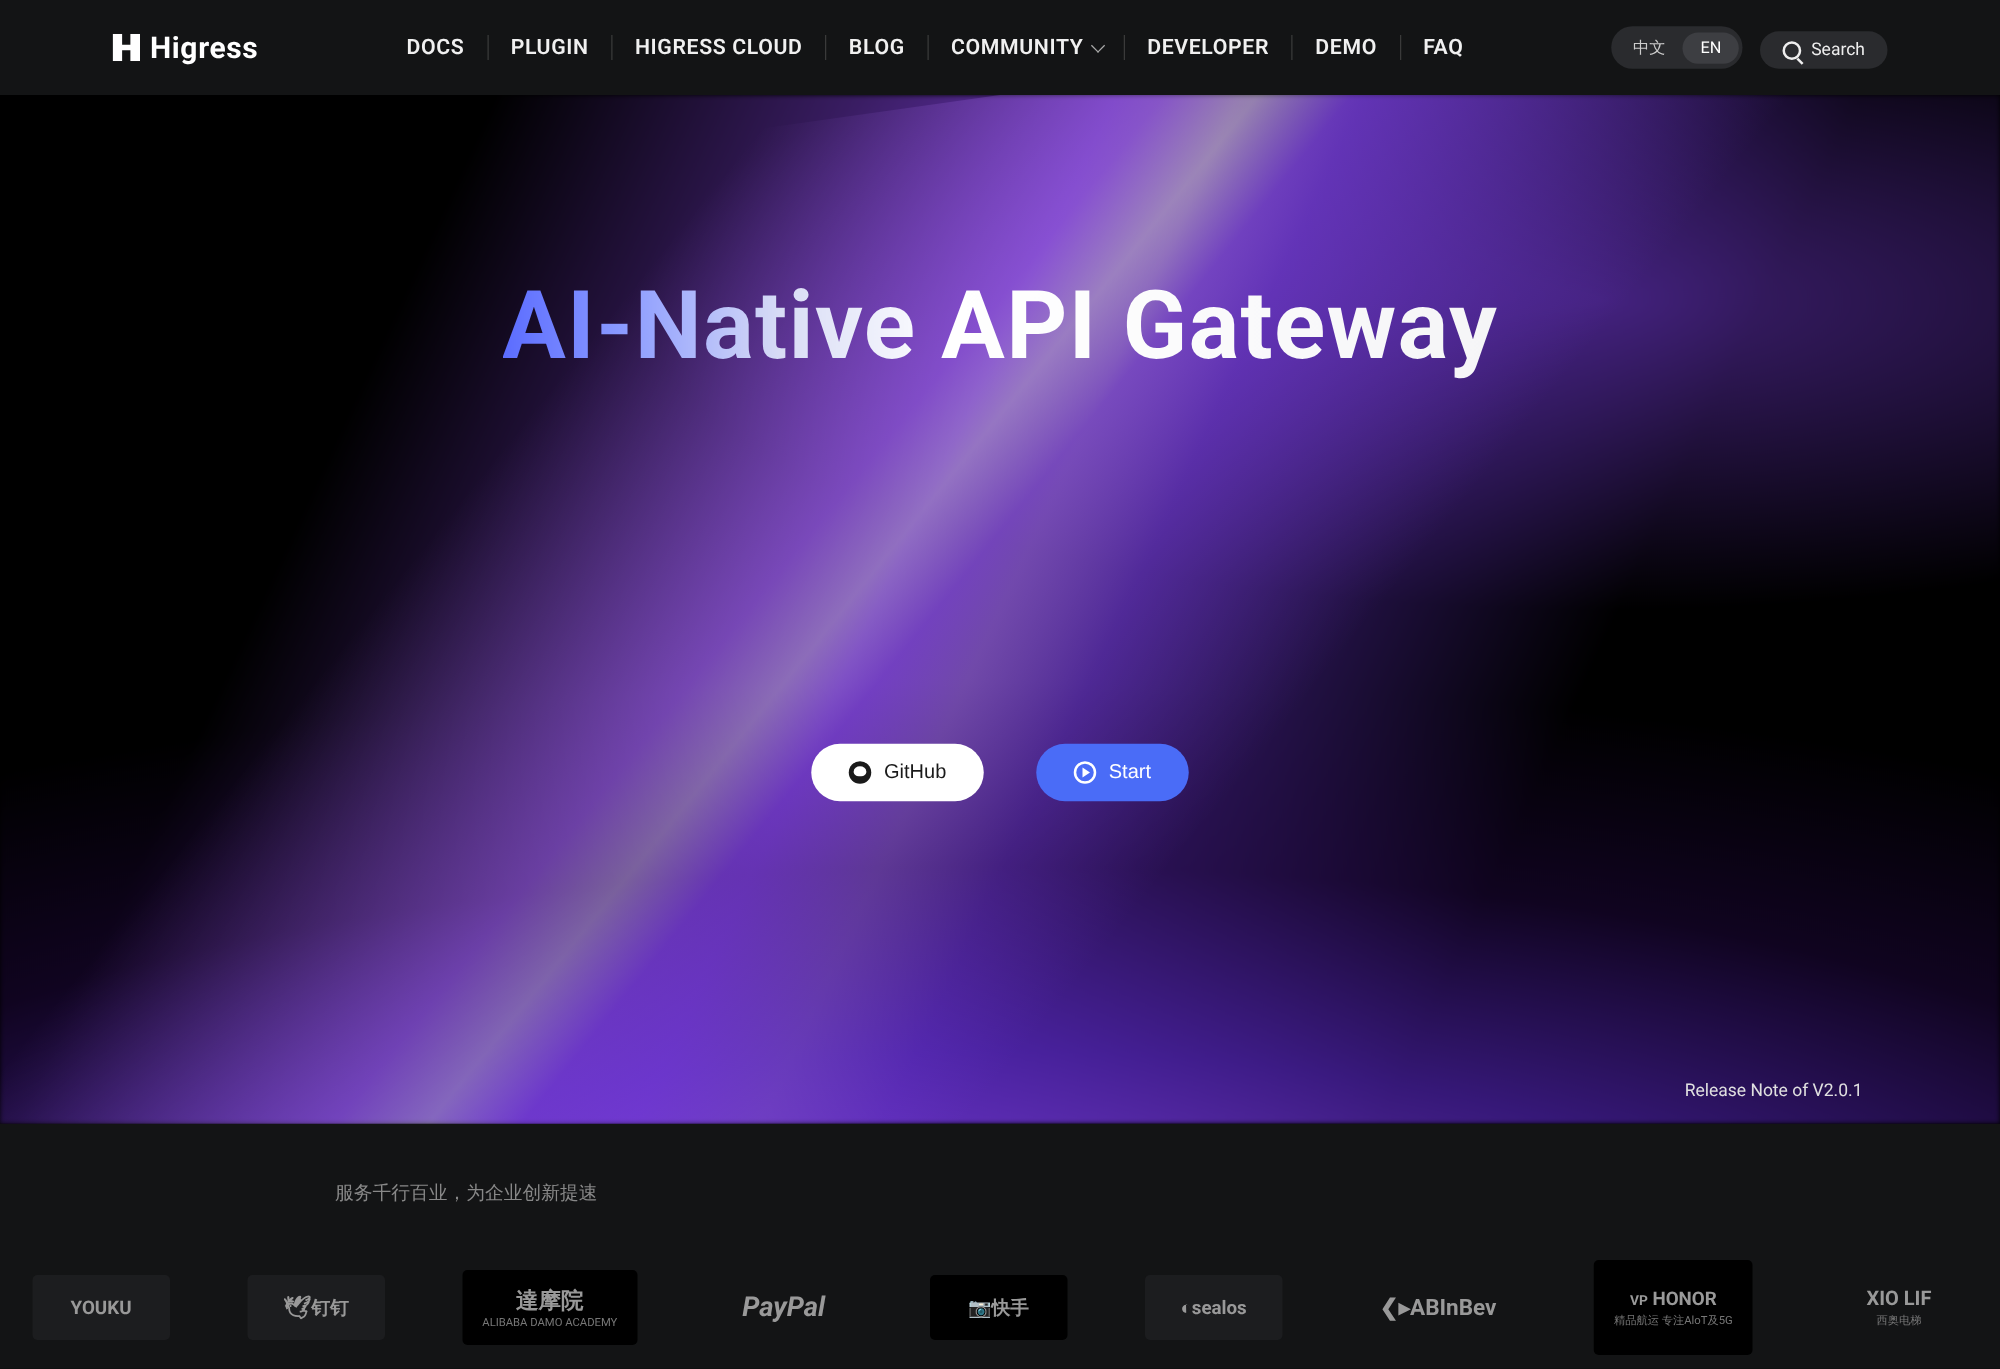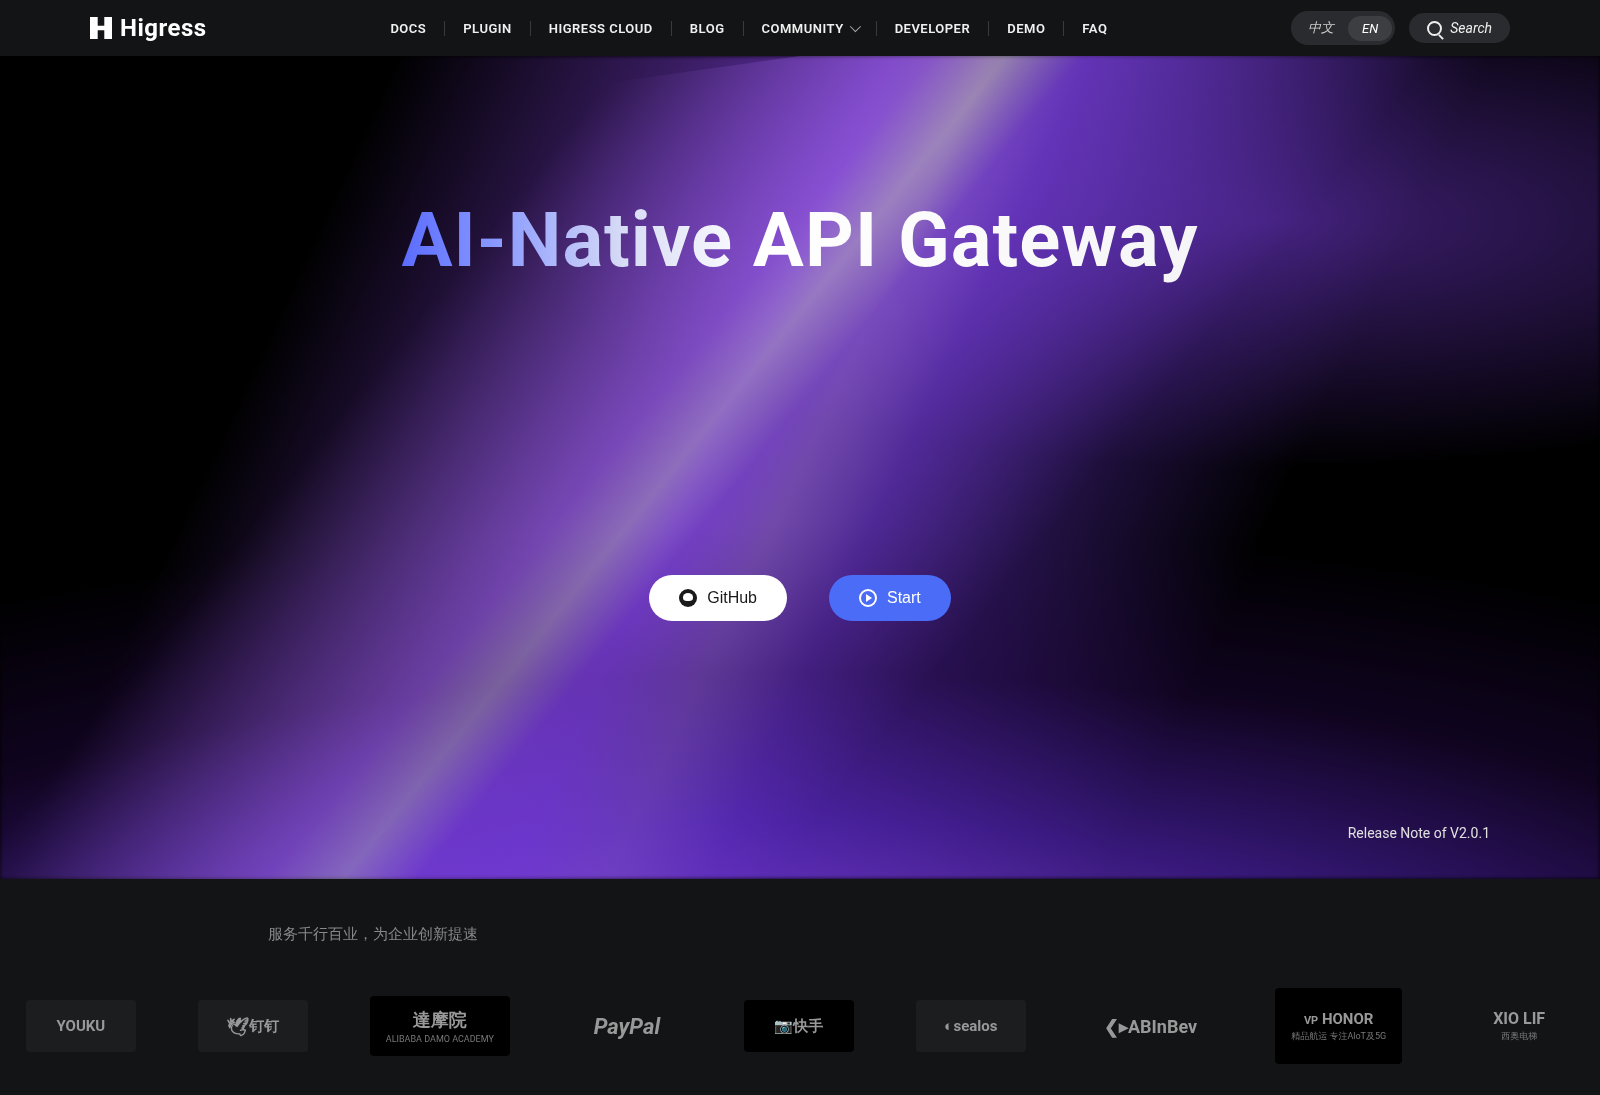--- a/index.html
+++ b/index.html
@@ -1,28 +1,28 @@
 <!DOCTYPE html>
 <html><head>
 <meta charset="utf-8">
 <style>
 * { margin: 0; padding: 0; box-sizing: border-box; }
 body { font-family: -apple-system, BlinkMacSystemFont, 'Segoe UI', Roboto, sans-serif; background: #0d0d0d; color: #fff; width: 1600px; height: 1095px; overflow: hidden; }
 
-.header { display: flex; align-items: center; justify-content: space-between; padding: 0 90px; height: 56px; background: #131415; }
+.header { display: flex; align-items: center; justify-content: space-between; padding: 0 90px; height: 76px; background: #131415; }
 .logo { display: flex; align-items: center; gap: 8px; font-size: 24px; font-weight: 700; letter-spacing: 0.5px; }
 .logo-icon { width: 22px; height: 22px; background: #fff; clip-path: polygon(0 0, 35% 0, 35% 40%, 65% 40%, 65% 0, 100% 0, 100% 100%, 65% 100%, 65% 60%, 35% 60%, 35% 100%, 0 100%); }
 
 .nav { display: flex; align-items: center; gap: 0; }
-.nav-item { padding: 0 18px; font-size: 13px; font-weight: 600; letter-spacing: 0.5px; color: #f0f0f0; cursor: pointer; border-right: 1px solid #3a3a3a; }
+.nav-item { padding: 0 18px; font-size: 17px; font-weight: 600; letter-spacing: 0.5px; color: #f0f0f0; cursor: pointer; border-right: 1px solid #3a3a3a; }
 .nav-item:last-child { border-right: none; }
 .nav-item.has-dropdown { display: flex; align-items: center; gap: 6px; }
 .chevron { display: inline-block; width: 8px; height: 8px; border-right: 1.5px solid #aaa; border-bottom: 1.5px solid #aaa; transform: rotate(45deg) translateY(-2px); }
 
-.header-right { display: flex; align-items: center; gap: 14px; font-style: italic; }
+.header-right { display: flex; align-items: flex-end; gap: 14px; }
 .lang-toggle { display: flex; align-items: center; background: #2a2b2e; border-radius: 20px; padding: 3px; }
 .lang-btn { padding: 5px 14px; border-radius: 16px; font-size: 13px; cursor: pointer; color: #ccc; }
 .lang-btn.active { background: #3d3e42; color: #fff; }
 .search-btn { display: flex; align-items: center; gap: 8px; background: #2a2b2e; border-radius: 20px; padding: 7px 18px; cursor: pointer; font-size: 14px; color: #eee; }
 .search-icon { width: 15px; height: 15px; border: 2px solid #eee; border-radius: 50%; position: relative; }
 .search-icon::after { content: ''; position: absolute; bottom: -4px; right: -4px; width: 6px; height: 2px; background: #eee; transform: rotate(45deg); }
 
 .hero { position: relative; height: 823px; overflow: hidden; background: #000; }
 .hero-bg { position: absolute; inset: 0; background: radial-gradient(ellipse 140% 90% at 50% 120%, rgba(155, 80, 255, 0.85), rgba(90, 40, 200, 0.6) 30%, rgba(40, 10, 80, 0.4) 50%, transparent 70%), linear-gradient(115deg, transparent 20%, rgba(140, 70, 240, 0.7) 45%, rgba(200, 150, 255, 0.5) 50%, rgba(100, 50, 200, 0.6) 55%, transparent 75%), radial-gradient(ellipse 80% 50% at 80% 20%, rgba(120, 60, 220, 0.5), transparent 60%); filter: blur(2px); }
 .hero-wave { position: absolute; inset: 0; background: linear-gradient(125deg, transparent 30%, rgba(180, 120, 255, 0.4) 42%, rgba(255, 255, 255, 0.3) 45%, rgba(130, 70, 230, 0.5) 48%, transparent 62%); transform: skewY(-8deg) scaleX(1.3); }
@@ -32,21 +32,21 @@
 
 .hero-buttons { display: flex; gap: 42px; margin-top: 290px; }
 .btn { display: flex; align-items: center; gap: 10px; padding: 14px 30px; border-radius: 30px; font-size: 16px; font-weight: 500; cursor: pointer; border: none; }
 .btn-github { background: #fff; color: #1a1a1a; }
 .btn-start { background: #4a6cf7; color: #fff; }
 .github-icon { width: 18px; height: 18px; background: #1a1a1a; border-radius: 50%; position: relative; }
 .github-icon::before { content: ''; position: absolute; top: 4px; left: 4px; width: 10px; height: 8px; background: #fff; border-radius: 50% 50% 40% 40%; }
 .play-icon { width: 18px; height: 18px; border: 2px solid #fff; border-radius: 50%; display: flex; align-items: center; justify-content: center; }
 .play-icon::before { content: ''; width: 0; height: 0; border-left: 6px solid #fff; border-top: 4px solid transparent; border-bottom: 4px solid transparent; margin-left: 2px; }
 
-.release-note { position: absolute; bottom: 38px; right: 110px; font-size: 14px; color: #e0e0e0; z-index: 2; cursor: pointer; }
+.release-note { position: absolute; bottom: 18px; right: 110px; font-size: 14px; color: #e0e0e0; z-index: 2; cursor: pointer; }
 
 .partners { background: #131415; padding: 46px 0 50px; }
 .partners-title { text-align: left; padding-left: 268px; color: #888; font-size: 15px; margin-bottom: 44px; }
 .partners-row { display: flex; align-items: center; justify-content: center; gap: 62px; padding: 0 100px; overflow: hidden; }
 .partner-logo { height: 52px; min-width: 110px; background: #1c1d1f; border-radius: 4px; display: flex; align-items: center; justify-content: center; color: #999; font-size: 15px; font-weight: 700; padding: 0 16px; white-space: nowrap; flex-shrink: 0; }
 .partner-logo.dark { background: #000; }
 .partner-logo.tall { height: 60px; flex-direction: column; gap: 2px; }
 .partner-logo .sub { font-size: 9px; color: #777; font-weight: 400; }
 .partner-logo.plain { background: transparent; }
 </style>

